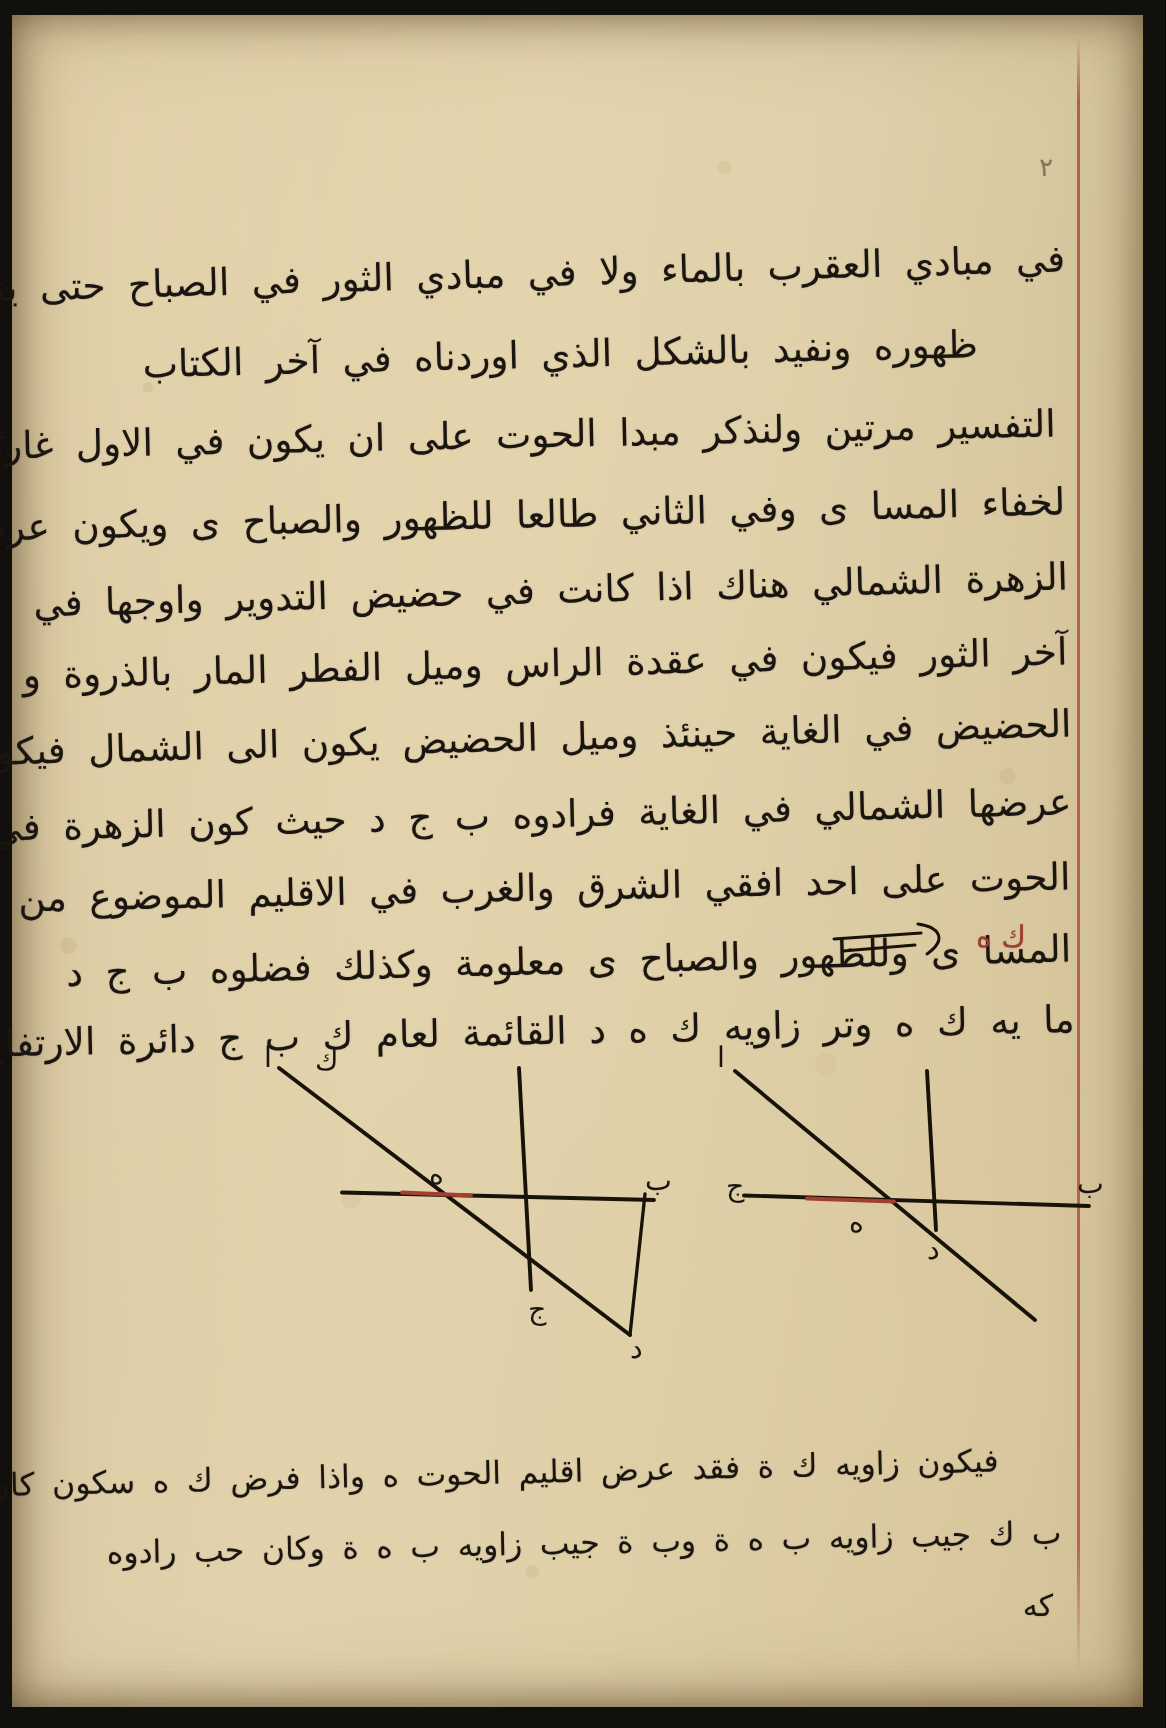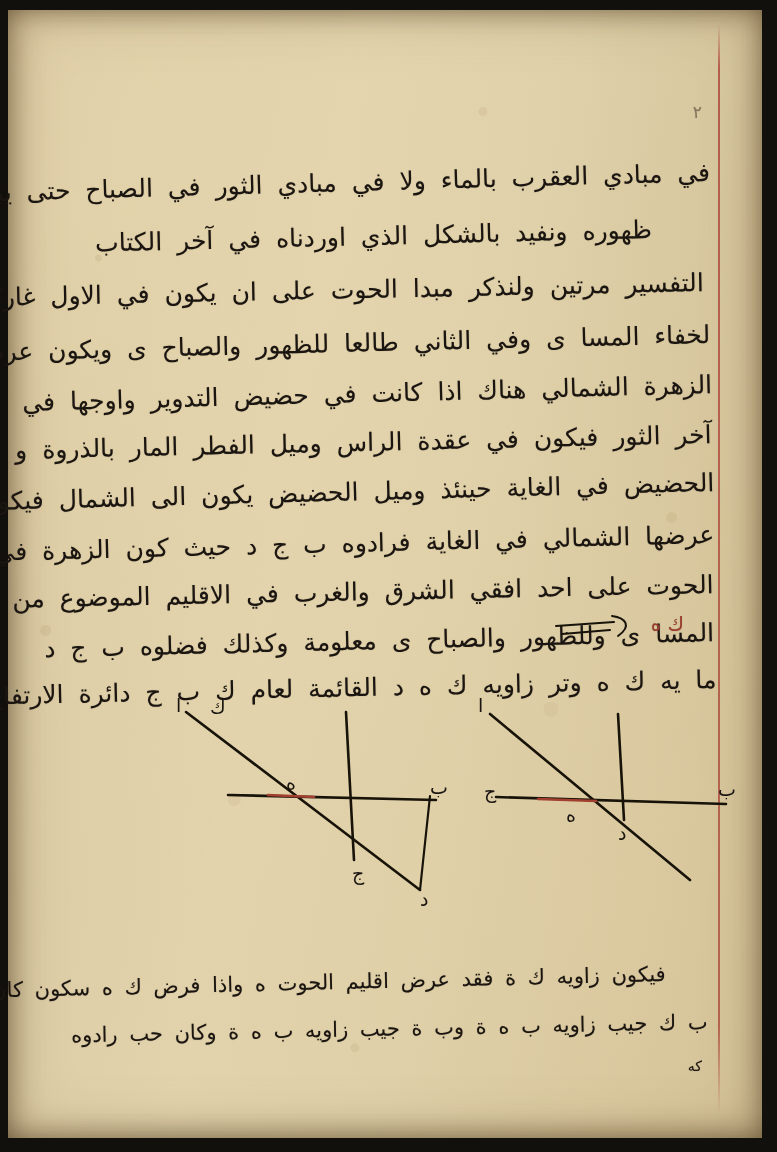--- a/index.html
+++ b/index.html
@@ -91,21 +91,21 @@
     font-size: 25px;
     letter-spacing: 1px;
     word-spacing: 7px;
   }
   .bottom-line {
     font-size: 21px;
     letter-spacing: .5px;
     word-spacing: 5px;
   }
   .catchword {
-    font-size: 14px;
+    font-size: 20px;
   }
   .corner-note {
     font-size: 17px;
     color: #3b3122;
     opacity: .55;
   }
   .red-ink { color: #9d3c2c; }
 
   
   .diagram {

